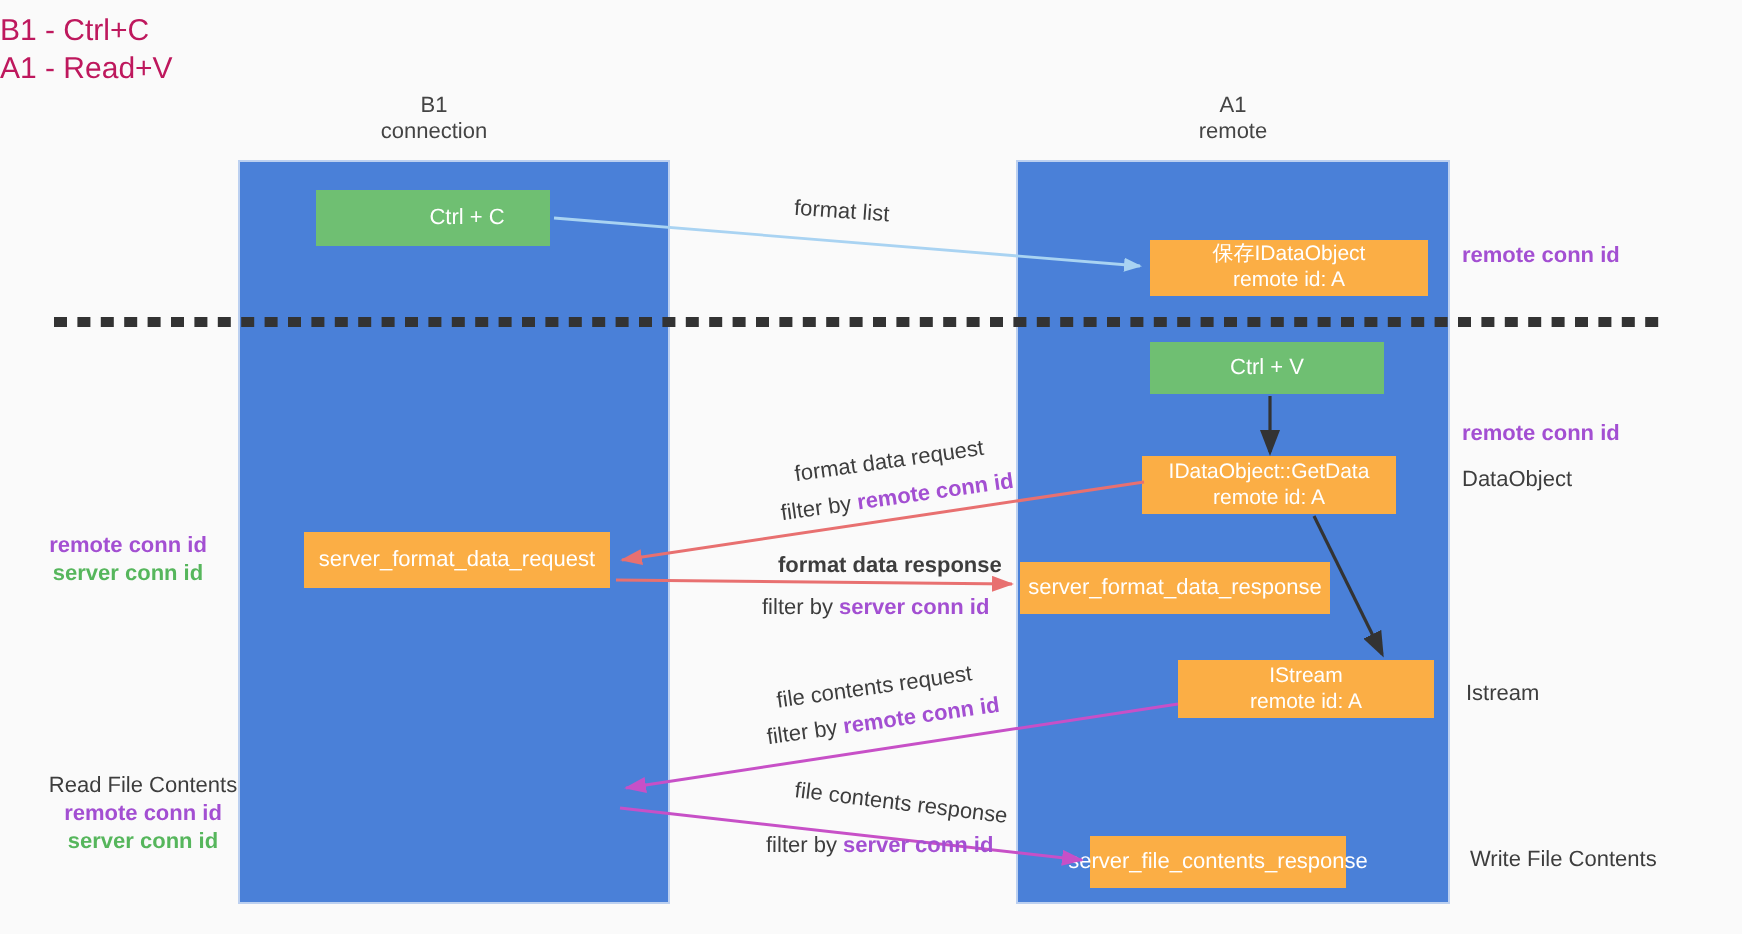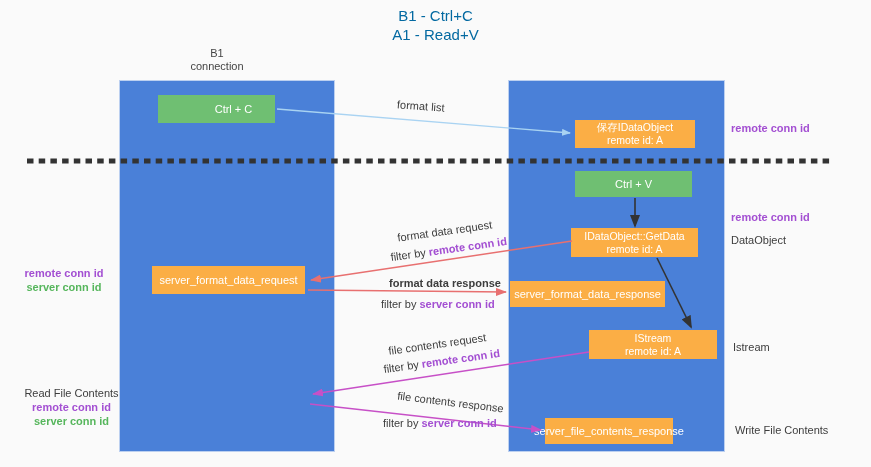--- a/index.html
+++ b/index.html
@@ -1,18 +1,18 @@
 <!DOCTYPE html>
 <html><head>
 <meta charset="utf-8">
 <style>
   html,body{margin:0;padding:0;background:#fafafa;font-family:"Liberation Sans",sans-serif;}
   .stage{position:relative;width:871px;height:467px;background:#fafafa;overflow:hidden;}
   .abs{position:absolute;}
-  .title{left:0;right:0;top:6px;text-align:center;font-size:15px;line-height:19px;color:#0369a1;z-index:2;}
+  .title{left:0;right:0;top:6px;font-size:15px;line-height:19px;color:#be185d;z-index:2;}
   .lane-header{top:47px;text-align:center;font-size:11px;line-height:13px;color:#444;z-index:2;}
   .lane{top:80px;height:372px;background:#4a80d8;border:1px solid #bcd0f0;box-sizing:border-box;z-index:1;}
   .arrows{position:absolute;left:0;top:0;width:871px;height:467px;z-index:5;pointer-events:none;}
   .node{box-sizing:border-box;display:flex;flex-direction:column;align-items:center;justify-content:center;
         color:#fff;text-align:center;z-index:3;}
   .orange{background:#fbae45;}
   .green{background:#6fbf72;}
   .one-line{font-size:11px;}
   .two-line{font-size:10.5px;line-height:13px;}
   .flow-label{font-size:11px;color:#3d3d3d;white-space:nowrap;z-index:6;transform-origin:center;}
@@ -32,29 +32,33 @@
 
   <div class="abs title">
     <div>B1 - Ctrl+C</div>
     <div>A1 - Read+V</div>
   </div>
 
   <div class="abs lane-header" style="left:119px;width:196px;">
     <div>B1</div>
     <div>connection</div>
   </div>
+  <div class="abs lane-header" style="left:508px;width:217px;">
+    <div>A1</div>
+    <div>remote</div>
+  </div>
 
   <div class="abs lane" style="left:119px;width:216px;"></div>
   <div class="abs lane" style="left:508px;width:217px;"></div>
 
   <div class="abs node green one-line" style="left:158px;top:95px;width:117px;height:28px;padding-left:34px;">
     <span>Ctrl + C</span>
   </div>
 
-  <div class="abs node orange two-line" style="left:575px;top:120px;width:120px;height:28px;">
+  <div class="abs node orange two-line" style="left:575px;top:120px;width:139px;height:28px;">
     <span>保存IDataObject</span>
     <span>remote id: A</span>
   </div>
 
   <div class="abs node green one-line" style="left:575px;top:171px;width:117px;height:26px;">
     <span>Ctrl + V</span>
   </div>
 
   <div class="abs node orange two-line" style="left:571px;top:228px;width:127px;height:29px;">
     <span>IDataObject::GetData</span>

